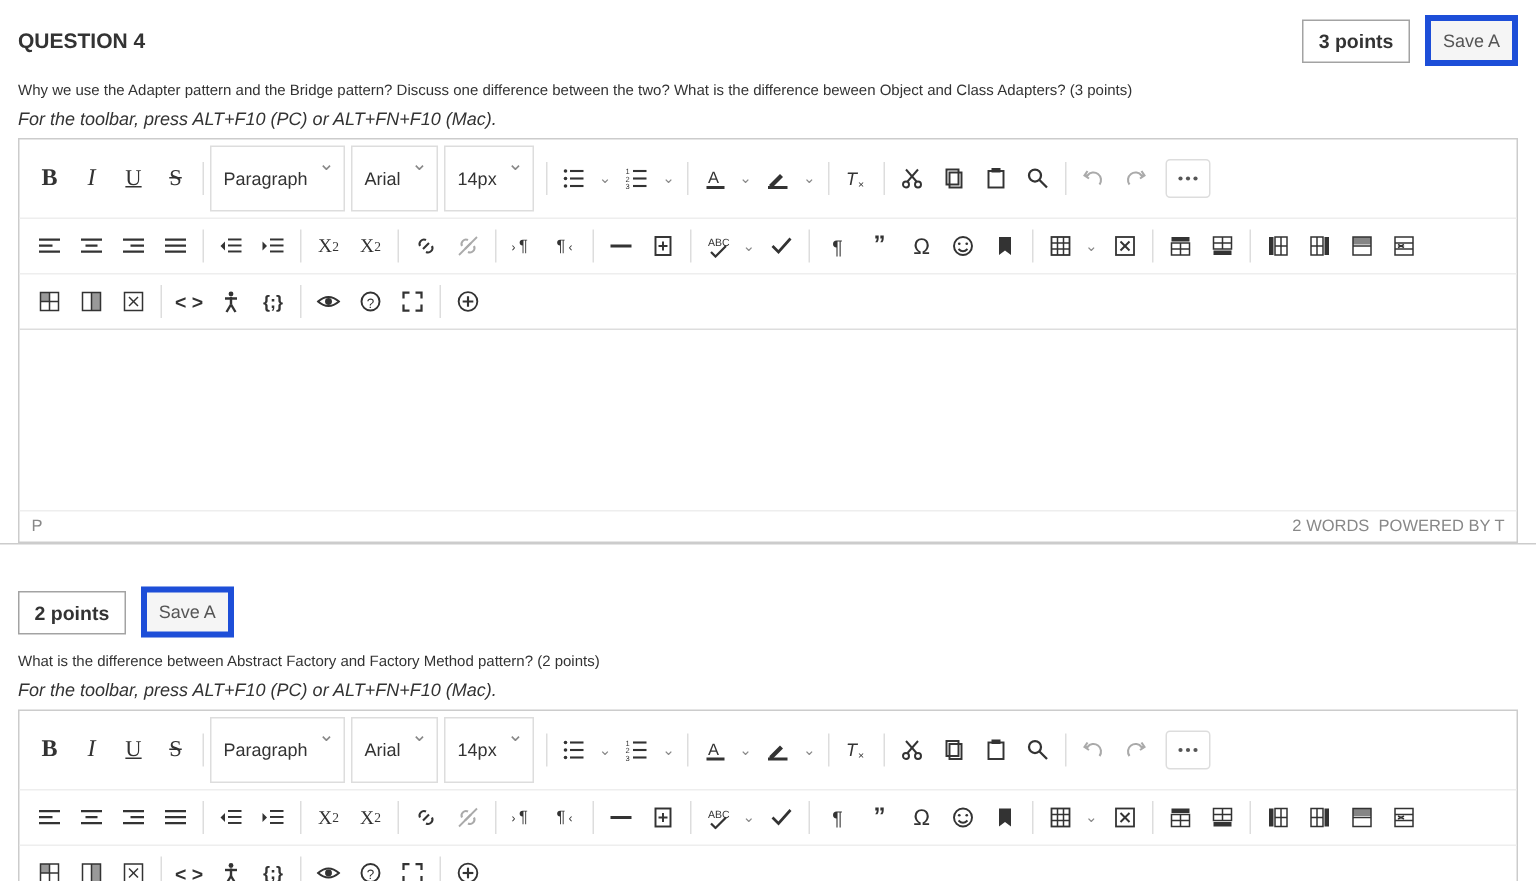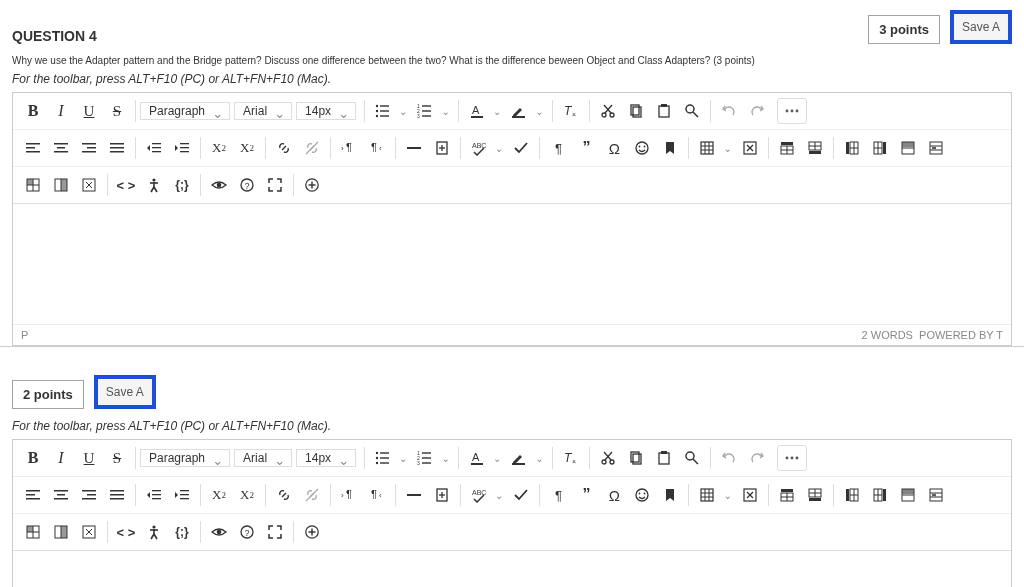--- a/index.html
+++ b/index.html
@@ -11,21 +11,21 @@
     background: #fff;
     color: #333;
   }
   .question-block {
     padding: 10px 12px 0 12px;
     border-bottom: 1px solid #ccc;
     margin-bottom: 18px;
   }
   .question-header {
     display: flex;
-    align-items: flex-end;
+    align-items: center;
     margin-bottom: 10px;
   }
   .question-title {
     font-weight: bold;
     font-size: 14px;
     flex: 1;
   }
   .points {
     font-size: 13px;
     font-weight: bold;
@@ -81,21 +81,21 @@
   }
   .tb-btn svg { width: 16px; height: 16px; }
   .tb-sep {
     width: 1px;
     height: 22px;
     background: #ddd;
     margin: 0 4px;
   }
   .tb-select {
     border: 1px solid #ddd;
-    height: 18px;
+    height: 44px;
     padding: 0 24px 0 8px;
     font-size: 12px;
     background: #fff;
     cursor: pointer;
     position: relative;
     display: inline-flex;
     align-items: center;
     margin-right: 4px;
   }
   .tb-select::after {
@@ -514,20 +514,21 @@
       <span><span>2 WORDS</span>&nbsp;&nbsp;<span>POWERED BY T</span></span>
     </div>
   </div>
 </div>
 
 <div class="question-block" style="border-bottom:none">
   <div class="question-header">
     <div class="points">2 points</div>
     <button class="save-btn">Save A</button>
   </div>
+  <div class="question-prompt">What is the difference between Abstract Factory and Factory Method pattern? (2 points)</div>
   <div class="toolbar-hint">For the toolbar, press ALT+F10 (PC) or ALT+FN+F10 (Mac).</div>
 
   <div class="editor">
     <div class="toolbar">
 
       <div class="tb-row">
         <button class="tb-btn bold-b">B</button>
         <button class="tb-btn italic-i">I</button>
         <button class="tb-btn underline-u">U</button>
         <button class="tb-btn strike-s">S</button>

